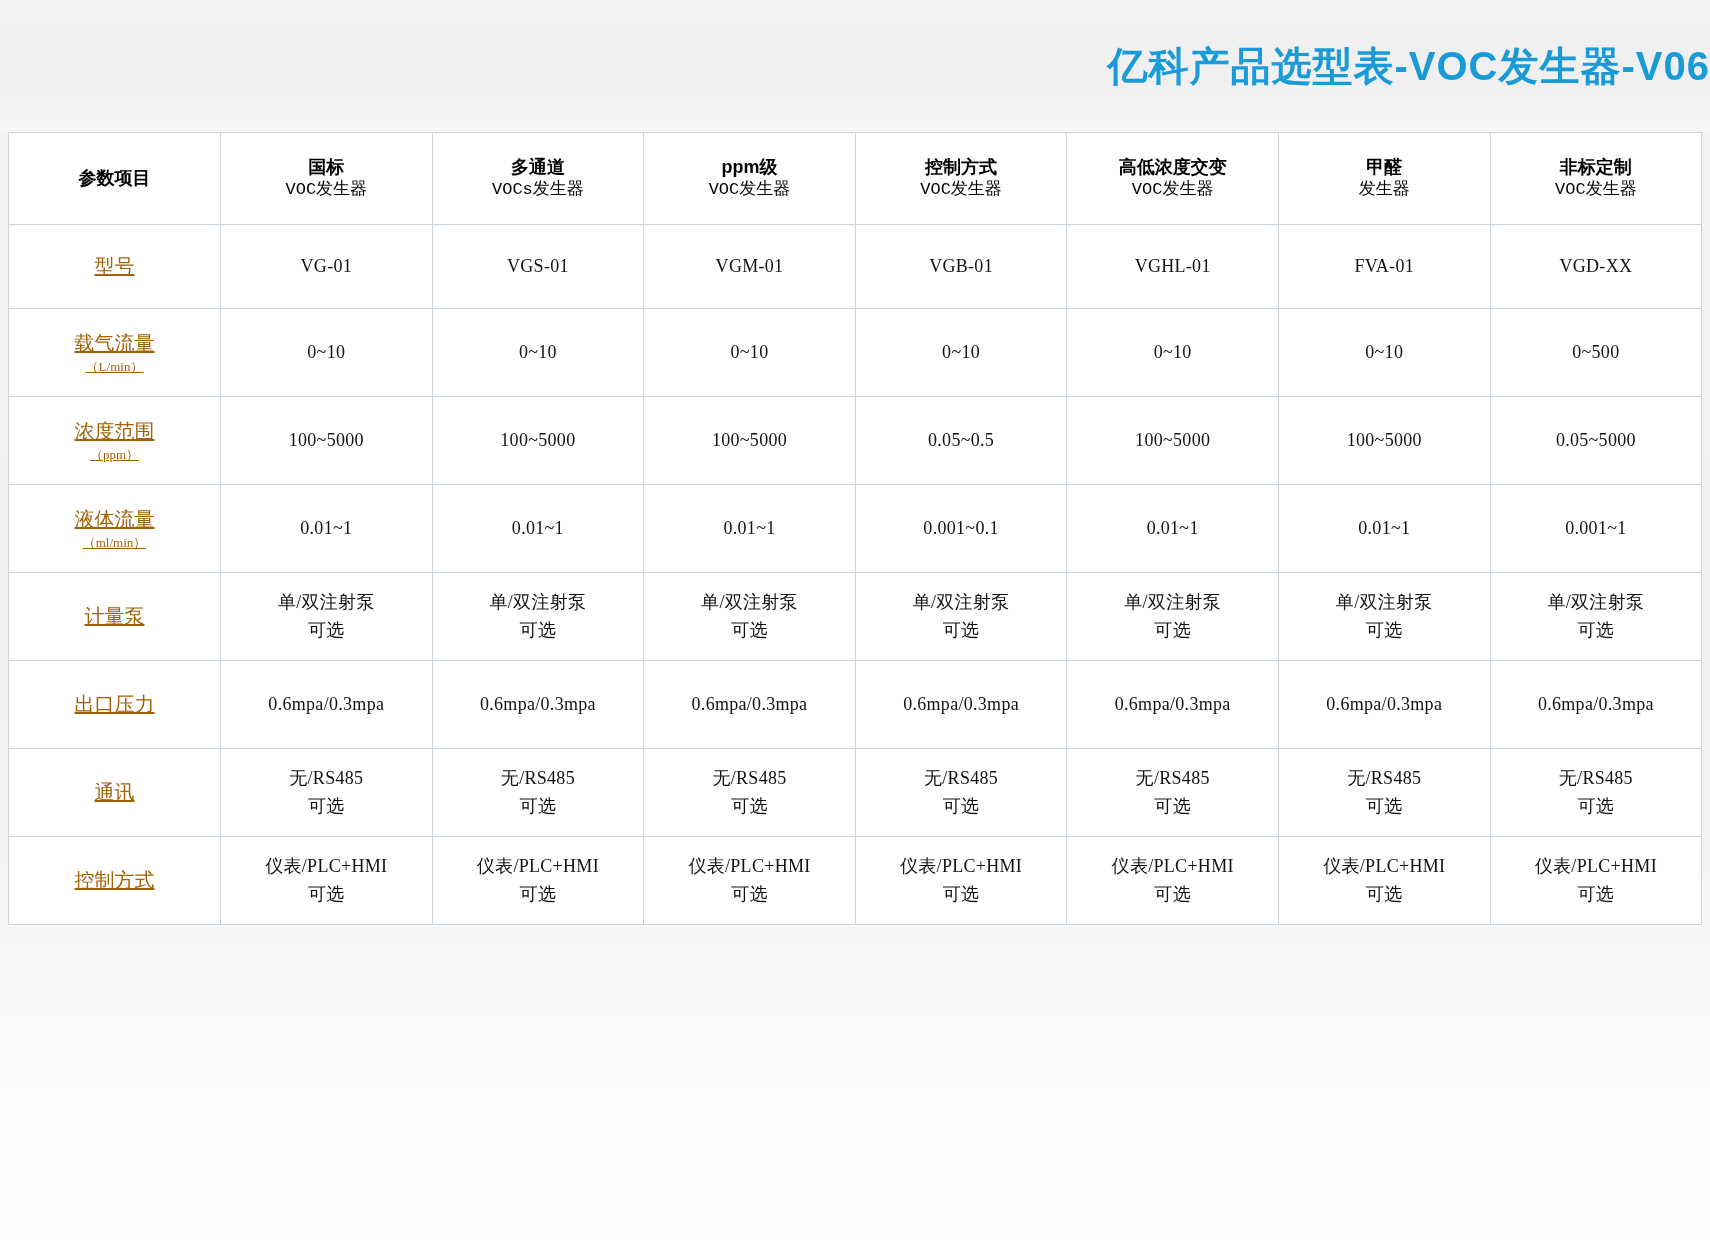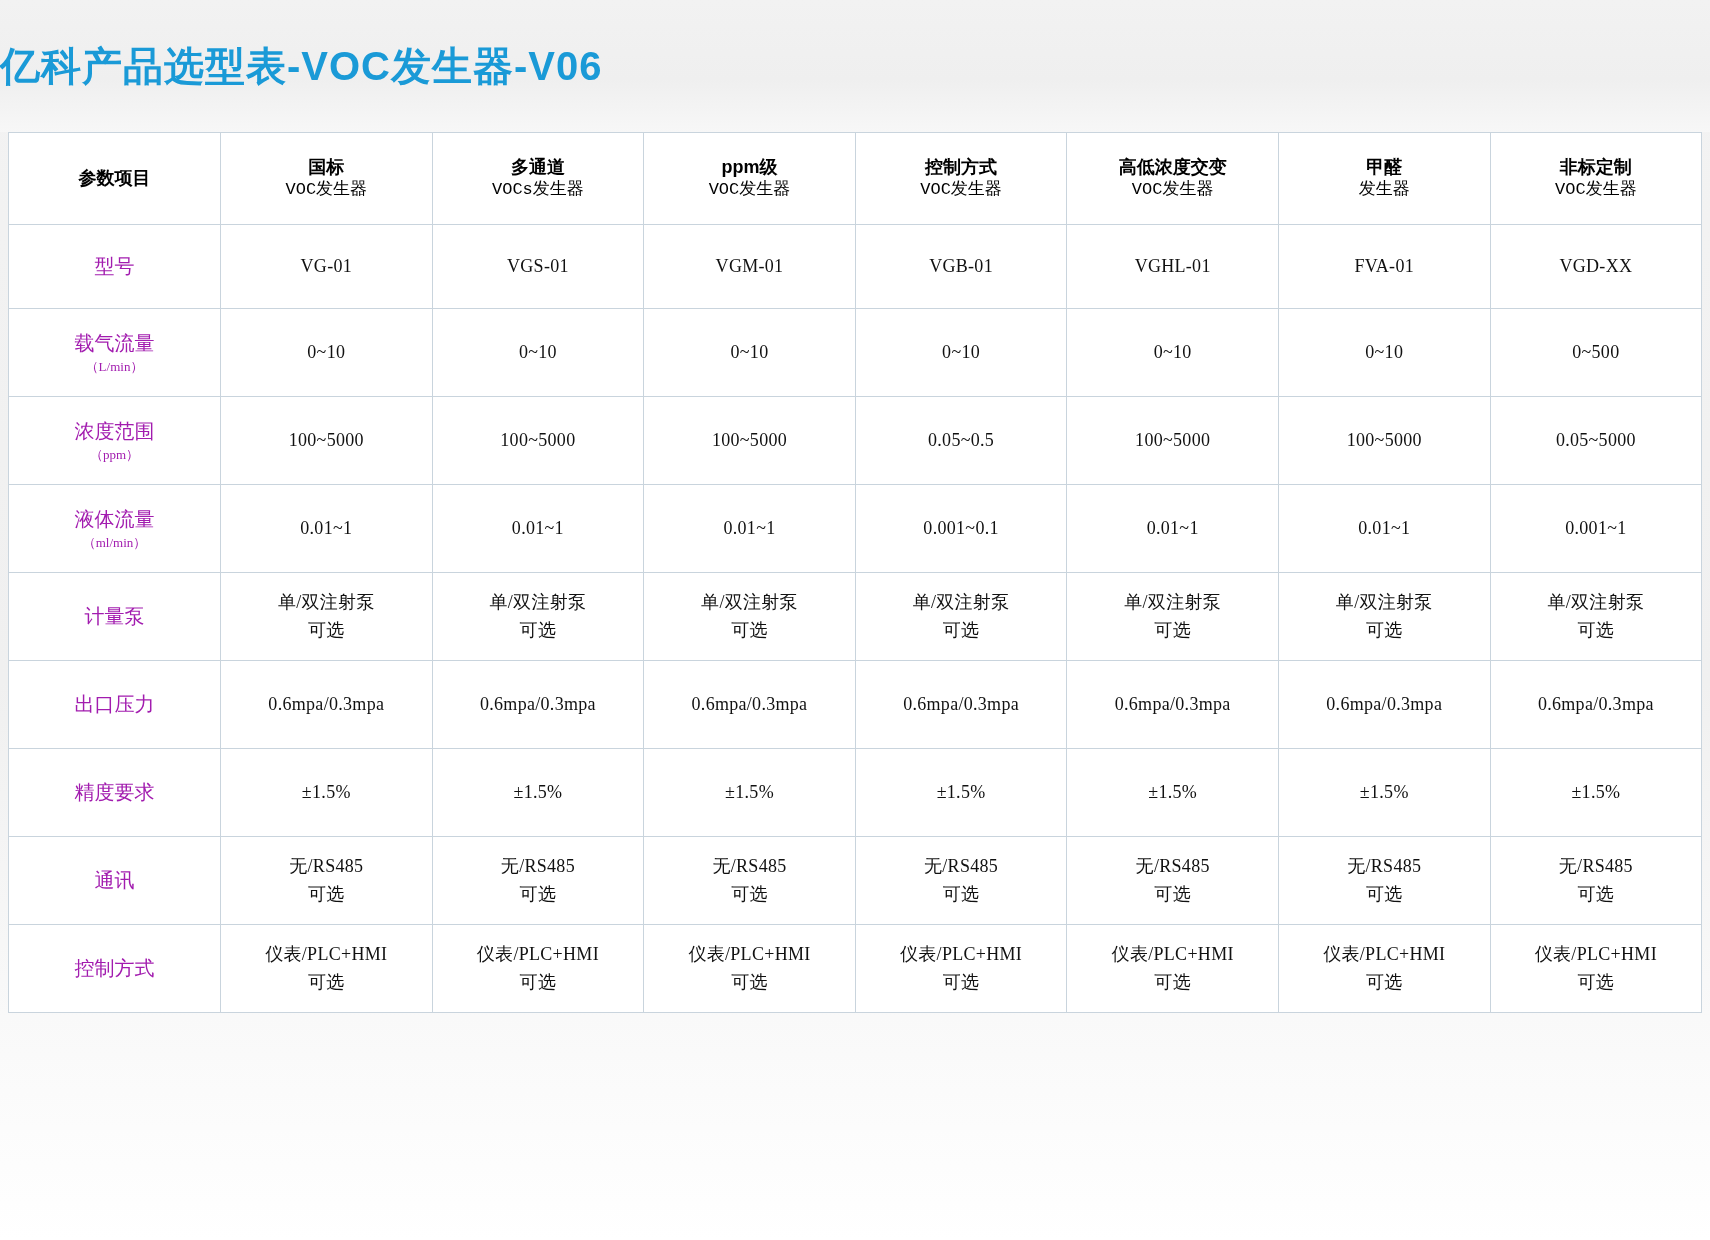--- a/index.html
+++ b/index.html
@@ -19,21 +19,21 @@
     width: 1710px;
     height: 1240px;
     background: linear-gradient(180deg, #f3f3f3 0%, #f0f0f0 55%, #ffffff 100%);
     box-sizing: border-box;
   }
 
   .header {
     height: 132px;
     display: flex;
     align-items: center;
-    justify-content: flex-start;
+    justify-content: flex-end;
     background: linear-gradient(180deg, #f2f2f2 0%, #efefef 60%, #f7f7f7 100%);
   }
 
   .title {
     font-family: "Liberation Sans", "DejaVu Sans", sans-serif;
     font-weight: bold;
     font-size: 40px;
     color: #1a9ad7;
     letter-spacing: 1px;
     white-space: nowrap;
@@ -97,21 +97,22 @@
     font-size: 18px;
     color: #111111;
     line-height: 1.45;
     background: #ffffff;
   }
 
   tbody td.rowlabel {
     font-family: "Liberation Sans", "DejaVu Sans", sans-serif;
     font-size: 20px;
     font-weight: normal;
-    color: #a21caf;
+    color: #a16207;
+    text-decoration: underline;
   }
 
   .label-line1 { display: block; }
   .label-line2 {
     display: block;
     font-family: "Liberation Serif", "DejaVu Serif", serif;
     font-size: 13px;
   }
 
   .cell-line { display: block; }
@@ -359,46 +360,20 @@
           </td>
           <td class="val">
             <span class="cell-line">0.6mpa/0.3mpa</span>
           </td>
           <td class="val">
             <span class="cell-line">0.6mpa/0.3mpa</span>
           </td>
         </tr>
 
 
-        <tr class="r-accuracy">
-          <td class="rowlabel">
-            <span class="label-line1">精度要求</span>
-          </td>
-          <td class="val">
-            <span class="cell-line">±1.5%</span>
-          </td>
-          <td class="val">
-            <span class="cell-line">±1.5%</span>
-          </td>
-          <td class="val">
-            <span class="cell-line">±1.5%</span>
-          </td>
-          <td class="val">
-            <span class="cell-line">±1.5%</span>
-          </td>
-          <td class="val">
-            <span class="cell-line">±1.5%</span>
-          </td>
-          <td class="val">
-            <span class="cell-line">±1.5%</span>
-          </td>
-          <td class="val">
-            <span class="cell-line">±1.5%</span>
-          </td>
-        </tr>
 
         <tr class="r-comm">
           <td class="rowlabel">
             <span class="label-line1">通讯</span>
           </td>
           <td class="val">
             <span class="cell-line">无/RS485</span>
             <span class="cell-line second">可选</span>
           </td>
           <td class="val">

